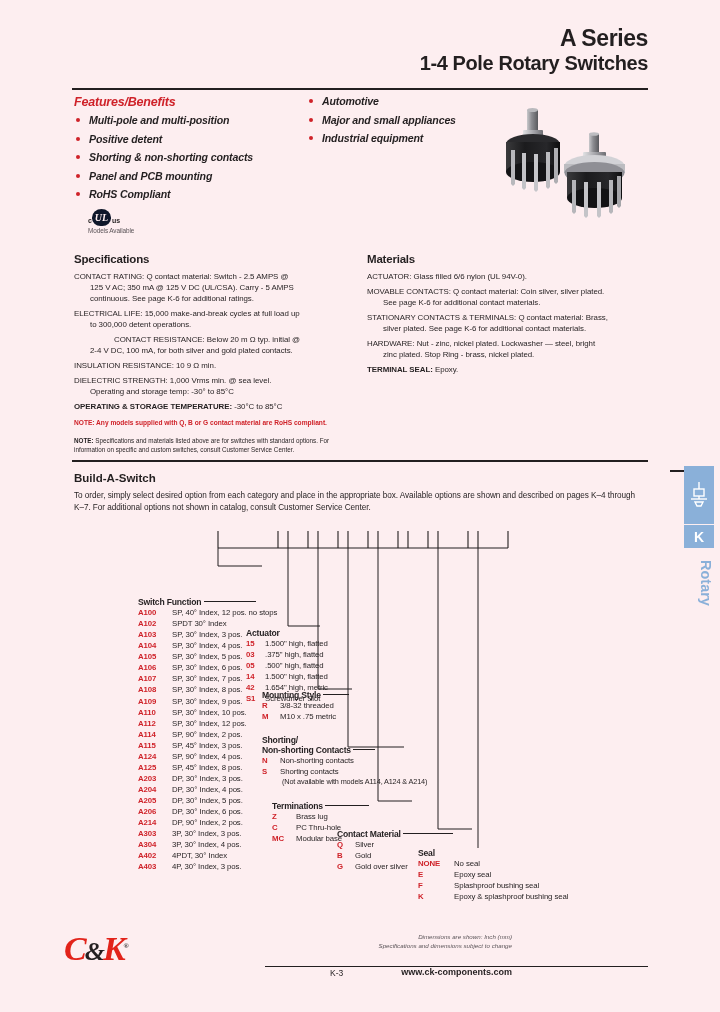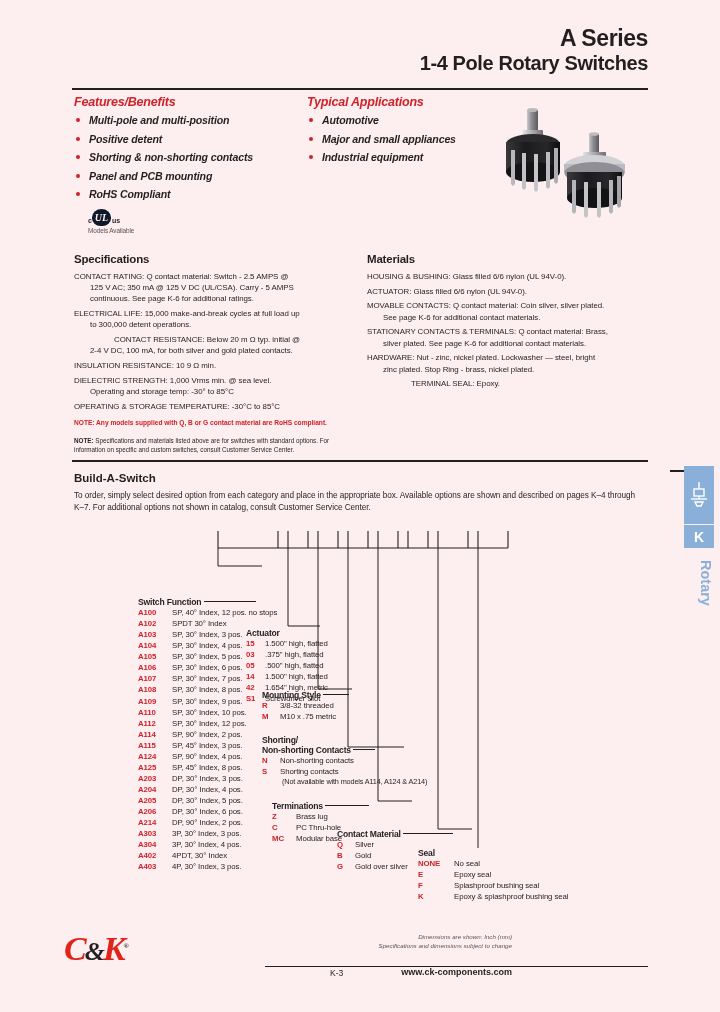--- a/index.html
+++ b/index.html
@@ -154,21 +154,20 @@
   <div class="ul-block">
     <div class="ul-mark">
       <span class="ul-c">c</span>
       <span class="ul-circle">UL</span>
       <span class="ul-us">us</span>
     </div>
     <div class="ul-caption">Models Available</div>
   </div>
 
   <div class="applications">
-    <div class="col-head">Typical Applications</div>
     <ul class="bullets">
       <li>Automotive</li>
       <li>Major and small appliances</li>
       <li>Industrial equipment</li>
     </ul>
   </div>
 
   <div class="photos">
     <svg width="140" height="132" viewBox="0 0 140 132">
       <defs>
@@ -223,35 +222,34 @@
   </div>
 
   <div class="specs">
     <div class="sec-head">Specifications</div>
     <div id="spec-list">
         <div class="spec-item"><b style="font-weight: normal;">CONTACT RATING: </b><span>Q contact material: Switch - 2.5 AMPS @</span><span class="ind">125 V AC; 350 mA @ 125 V DC (UL/CSA). Carry - 5 AMPS</span><span class="ind">continuous. See page K-6 for additional ratings.</span></div>
         <div class="spec-item"><b style="font-weight: normal;">ELECTRICAL LIFE: </b><span>15,000 make-and-break cycles at full load up</span><span class="ind">to 300,000 detent operations.</span></div>
         <div class="spec-item"><b style="font-weight: normal; margin-left: 40px;">CONTACT RESISTANCE: </b><span>Below 20 m Ω typ. initial @</span><span class="ind">2-4 V DC, 100 mA, for both silver and gold plated contacts.</span></div>
         <div class="spec-item"><b style="font-weight: normal;">INSULATION RESISTANCE: </b><span>10 9 Ω min.</span></div>
         <div class="spec-item"><b style="font-weight: normal;">DIELECTRIC STRENGTH: </b><span>1,000 Vrms min. @ sea level.</span><span class="ind">Operating and storage temp: -30° to 85°C</span></div>
-        <div class="spec-item"><b style="font-weight: normal;">OPERATING &amp; STORAGE TEMPERATURE: </b><span>-30°C to 85°C</span></div>
+        <div class="spec-item"><b style="font-weight: bold;">OPERATING &amp; STORAGE TEMPERATURE: </b><span>-30°C to 85°C</span></div>
       </div>
     <div class="note-red">NOTE: Any models supplied with Q, B or G contact material are RoHS compliant.</div>
     <div class="note-blk"><b>NOTE:</b><span> Specifications and materials listed above are for switches with standard options. For information on specific and custom switches, consult Customer Service Center.</span></div>
   </div>
 
   <div class="materials">
     <div class="sec-head">Materials</div>
     <div id="mat-list">
-        <div class="spec-item"><b style="font-weight: normal;">HOUSING &amp; BUSHING: </b><span>Glass filled 6/6 nylon (UL 94V-0).</span></div>
         <div class="spec-item"><b style="font-weight: normal;">ACTUATOR: </b><span>Glass filled 6/6 nylon (UL 94V-0).</span></div>
         <div class="spec-item"><b style="font-weight: normal;">MOVABLE CONTACTS: </b><span>Q contact material: Coin silver, silver plated.</span><span class="ind">See page K-6 for additional contact materials.</span></div>
         <div class="spec-item"><b style="font-weight: normal;">STATIONARY CONTACTS &amp; TERMINALS: </b><span>Q contact material: Brass,</span><span class="ind">silver plated. See page K-6 for additional contact materials.</span></div>
         <div class="spec-item"><b style="font-weight: normal;">HARDWARE: </b><span>Nut - zinc, nickel plated. Lockwasher — steel, bright</span><span class="ind">zinc plated. Stop Ring - brass, nickel plated.</span></div>
-        <div class="spec-item"><b style="font-weight: normal; margin-left: 44px;">TERMINAL SEAL: </b><span>Epoxy.</span></div>
+        <div class="spec-item"><b style="font-weight: bold;">TERMINAL SEAL: </b><span>Epoxy.</span></div>
       </div>
   </div>
 
   <div class="rule-mid"></div>
 
   <div class="bas">
     <div class="bas-head">Build-A-Switch</div>
     <div class="bas-text">To order, simply select desired option from each category and place in the appropriate box. Available options are shown and described on pages K–4 through K–7. For additional options not shown in catalog, consult Customer Service Center.</div>
   </div>
 

